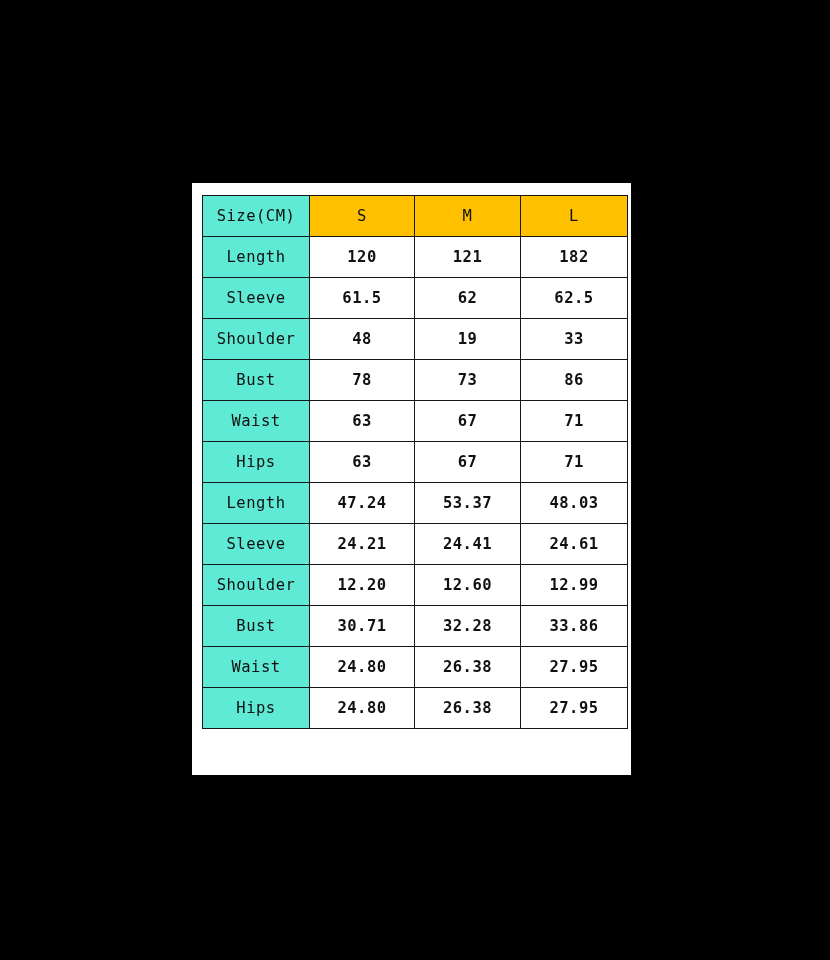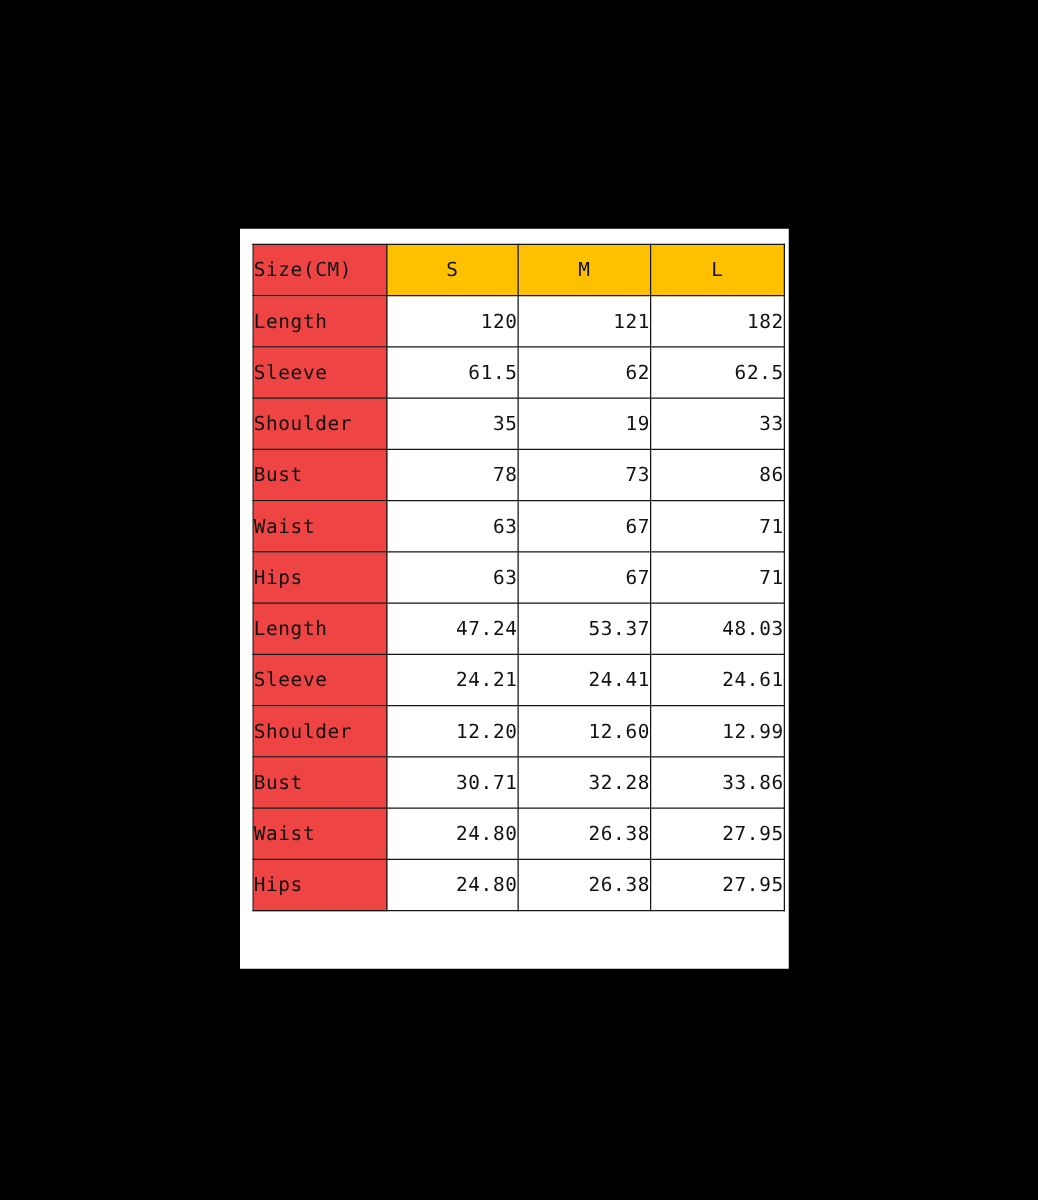--- a/index.html
+++ b/index.html
@@ -40,34 +40,35 @@
     height: 41px;
     padding: 0;
     font-size: 15.5px;
     color: #111111;
     letter-spacing: 0.5px;
     vertical-align: middle;
     box-sizing: border-box;
   }
 
   td.label-cell {
-    background: #ef4444;
-    text-align: left;
+    background: #5eead4;
+    text-align: center;
     padding-left: 6px;
     width: 107px;
   }
 
   td.header-cell {
     background: #FFC000;
     text-align: center;
   }
 
   td.value-cell {
     background: #ffffff;
-    text-align: right;
+    text-align: center;
+    font-weight: bold;
   }
 
   col.col-size  { width: 107px; }
   col.col-s     { width: 105px; }
   col.col-m     { width: 106px; }
   col.col-l     { width: 107px; }
 </style>
 </head>
 <body>
 
@@ -98,21 +99,21 @@
 
       <tr>
         <td class="label-cell">Sleeve</td>
         <td class="value-cell">61.5</td>
         <td class="value-cell">62</td>
         <td class="value-cell">62.5</td>
       </tr>
 
       <tr>
         <td class="label-cell">Shoulder</td>
-        <td class="value-cell">35</td>
+        <td class="value-cell">48</td>
         <td class="value-cell">19</td>
         <td class="value-cell">33</td>
       </tr>
 
       <tr>
         <td class="label-cell">Bust</td>
         <td class="value-cell">78</td>
         <td class="value-cell">73</td>
         <td class="value-cell">86</td>
       </tr>

